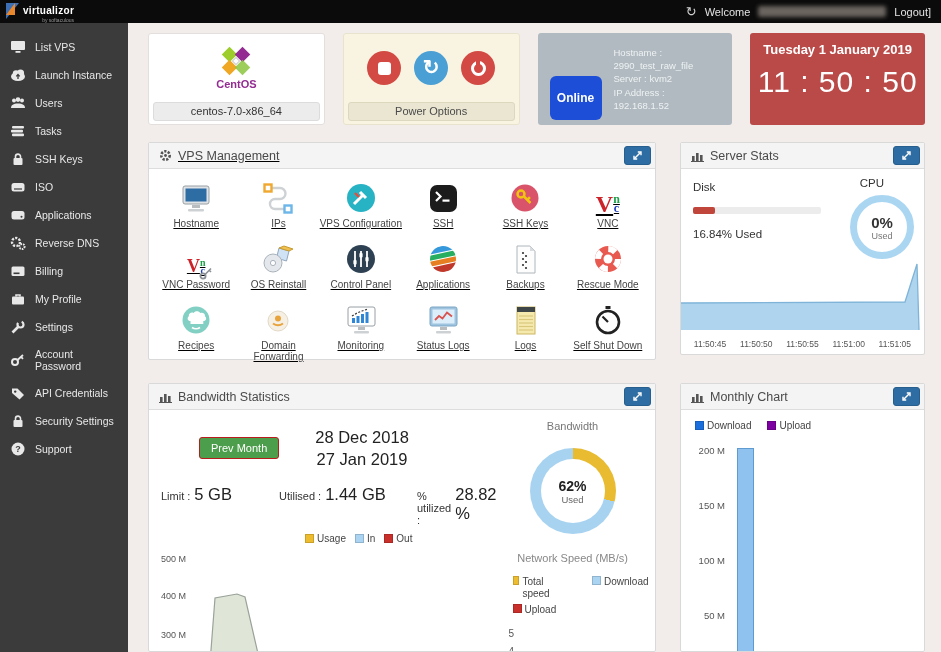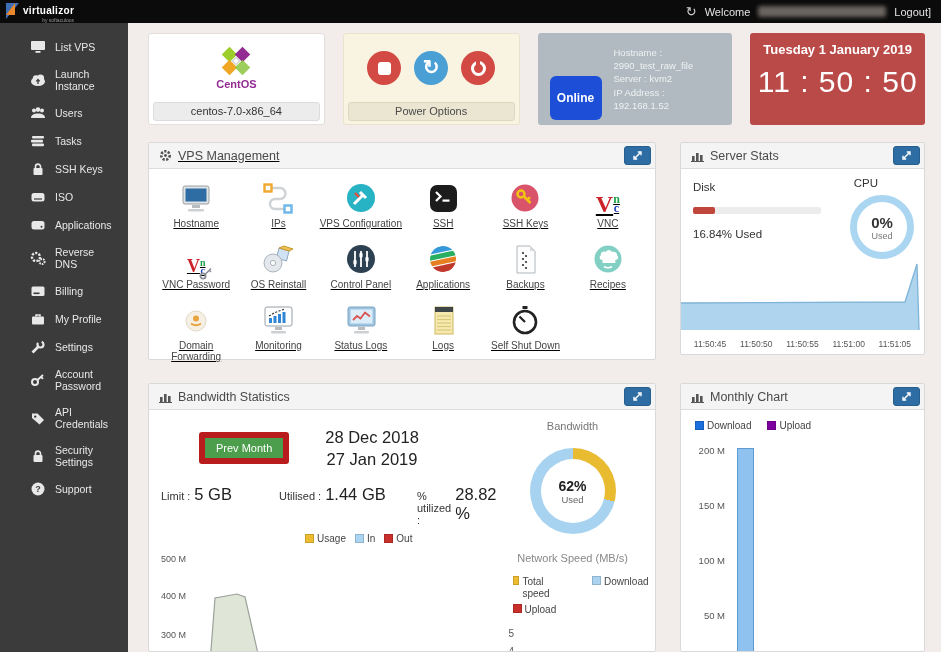--- a/index.html
+++ b/index.html
@@ -16,21 +16,21 @@
     border-right:9px solid #e8872b; border-top:12px solid transparent; }
   .brand-txt { color:#fff; font-size:10px; font-weight:bold; letter-spacing:.3px; line-height:15px; margin-left:4px; }
   .brand-sub { color:#9a9a9a; font-size:5px; text-align:right; margin-top:-1px; }
   .top-right { margin-left:auto; display:flex; align-items:center; gap:8px; padding-right:10px;
     color:#e3e3e3; font-size:11px; }
   .refresh { color:#cfcfcf; font-size:13px; cursor:pointer; line-height:1; }
   .blurred-user { width:128px; height:11px; border-radius:2px; background:#6b6560; filter:blur(2px); }
   .logout { cursor:pointer; }
 
   
-  .sidebar { position:absolute; left:0; top:23px; width:128px; height:629px; background:#3b3b3b; padding-top:10px;padding-left:20px; }
+  .sidebar { position:absolute; left:0; top:23px; width:128px; height:629px; background:#3b3b3b; padding-top:10px; }
   .snav { display:flex; align-items:center; gap:9px; padding:7px 10px; cursor:pointer; }
   .snav svg { flex:0 0 16px; }
   .snav span.lbl { color:#e8e8e8; font-size:10.5px; }
 
   
   .content { position:absolute; left:128px; top:23px; width:813px; height:629px; overflow:hidden;
     padding:10px 16px 0 20px; }
 
   .cards-row { display:flex; gap:18px; height:92px; }
   .card { flex:1; border-radius:3px; position:relative; }
@@ -89,37 +89,37 @@
   .vnc-logo { display:flex; align-items:flex-start; font-weight:bold; line-height:.8;
     font-family:"Liberation Serif", serif; }
   .vnc-logo .v { color:#cc2229; font-size:24px; }
   .vnc-logo .nc { display:flex; flex-direction:column; font-size:12px; }
   .vnc-logo .n { color:#1ba04a; } .vnc-logo .c { color:#1d3fbf; }
   .vnc-sm .v { font-size:18px; } .vnc-sm .nc { font-size:10px; }
 
   .panel-stats { width:245px; height:213px; }
   .stats-body { position:relative; height:185px; padding:8px 12px 0; }
   .lbl-disk,.lbl-cpu { font-size:11.5px; color:#333; }
-  .lbl-cpu { position:absolute; right:46px; top:8px; }
+  .lbl-cpu { position:absolute; right:40px; top:8px; }
   .disk-track { width:128px; height:7px; background:#ececec; border-radius:2px; margin-top:12px; }
   .disk-fill { height:7px; width:17%; background:#c0453a; border-radius:2px; }
   .disk-used { font-size:11.5px; color:#333; margin-top:14px; }
   .cpu-donut { position:absolute; right:10px; top:26px; width:64px; height:64px; border:7px solid #abd6f2;
     border-radius:50%; display:flex; flex-direction:column; align-items:center; justify-content:center; background:#fff; }
   .cpu-val { font-size:15px; font-weight:bold; color:#333; }
   .cpu-sub { font-size:9px; color:#777; }
   .stats-chart { position:absolute; left:0; right:0; bottom:24px; height:72px; }
   .stats-times { position:absolute; left:0; right:0; bottom:5px; display:flex; justify-content:space-around;
     font-size:8.5px; color:#555; padding:0 6px; }
 
   .panel-bw { width:508px; height:269px; overflow:hidden; }
   .bw-body { display:flex; padding:8px 10px 0 12px; }
   .bw-left { flex:1; position:relative; }
   .bw-row1 { display:flex; align-items:center; margin-top:8px; }
-  .prev-btn { margin-left:38px; background:#4c9e4c; border:6px solid #b91c1c; color:#fff; font-size:11px;
+  .prev-btn { margin-left:38px; background:#4c9e4c; border:1px solid #b91c1c; color:#fff; font-size:11px;
     padding:4px 11px; border-radius:3px; cursor:pointer; }
   .bw-dates { margin-left:36px; text-align:center; font-size:16.5px; color:#222; line-height:1.35; }
   .bw-row2 { display:flex; margin-top:14px; align-items:baseline; }
   .bw-stat { display:flex; align-items:baseline; gap:4px; }
   .bw-stat .k { font-size:11px; color:#333; }
   .bw-stat .v { font-size:16.5px; color:#222; }
   .bw-legend { display:flex; gap:9px; justify-content:center; margin:7px 0 0 60px; font-size:10px; color:#444; align-items:center; }
   .sq { display:inline-block; width:9px; height:9px; margin-right:3px; vertical-align:-1px; border:1px solid rgba(0,0,0,.15); }
   .sq-usage { background:#eebc2f; } .sq-in { background:#aad4f2; } .sq-out { background:#c9302c; }
   .bw-chart { position:relative; margin-top:10px; height:120px; }
@@ -504,20 +504,30 @@
                     <circle cx="15" cy="9" r="1.1"></circle>
                     <circle cx="18" cy="12" r="1.1"></circle>
                     <circle cx="15" cy="15" r="1.1"></circle>
                     <circle cx="18" cy="18" r="1.1"></circle>
                     <circle cx="15" cy="21" r="1.1"></circle>
                     <circle cx="18" cy="24" r="1.1"></circle>
                   </g>
                 </svg>
               </span>
             <span>Backups</span>
+          </div>
+          <div class="vps-item">
+            <span class="vicon">
+                <svg width="34" height="32">
+                  <circle cx="17" cy="16" r="13" fill="#e8594f"></circle>
+                  <circle cx="17" cy="16" r="10" fill="none" stroke="#fff" stroke-width="6" stroke-dasharray="7.8 7.9"></circle>
+                  <circle cx="17" cy="16" r="4.5" fill="#fff"></circle>
+                </svg>
+              </span>
+            <span>Rescue Mode</span>
           </div>
 
           <div class="vps-item">
             <span class="vicon">
                 <svg width="34" height="32">
                   <circle cx="17" cy="16" r="13.5" fill="#82cfc3"></circle>
                   <path d="M11.5 17c-3 0-3.8-3.2-1.7-4.8-.3-3 2.8-4.3 4.8-3.2 1.2-2.2 5.5-2.2 6.6 0 2.2-1.1 5.2.4 4.8 3.2 2.1 1.6 1.3 4.8-1.7 4.8v3h-12.8z" fill="#fff"></path>
                   <path d="M13 23.5c2.2 1.6 5.8 1.6 8 0" stroke="#fff" stroke-width="1.7" fill="none"></path>
                 </svg>
               </span>

